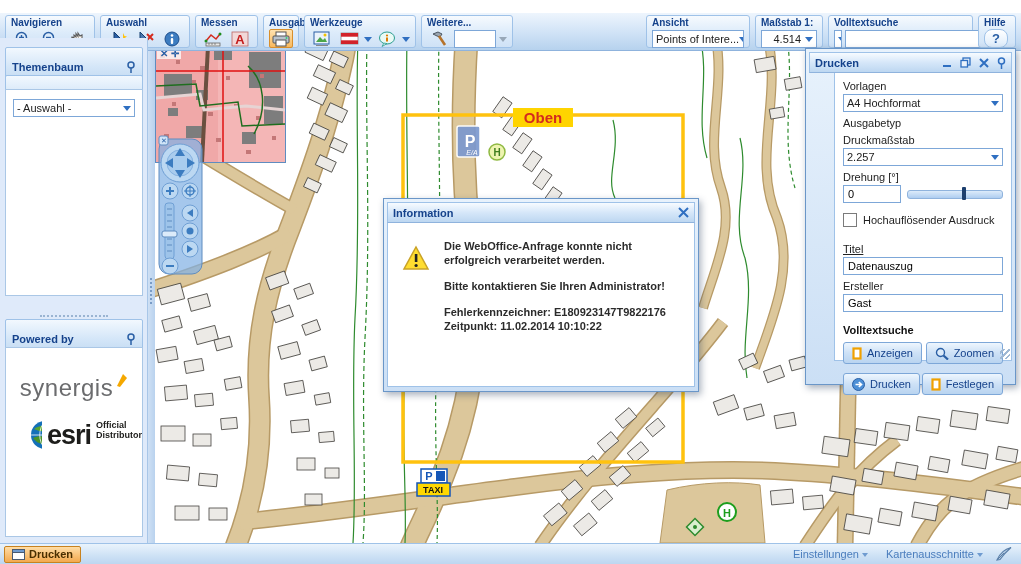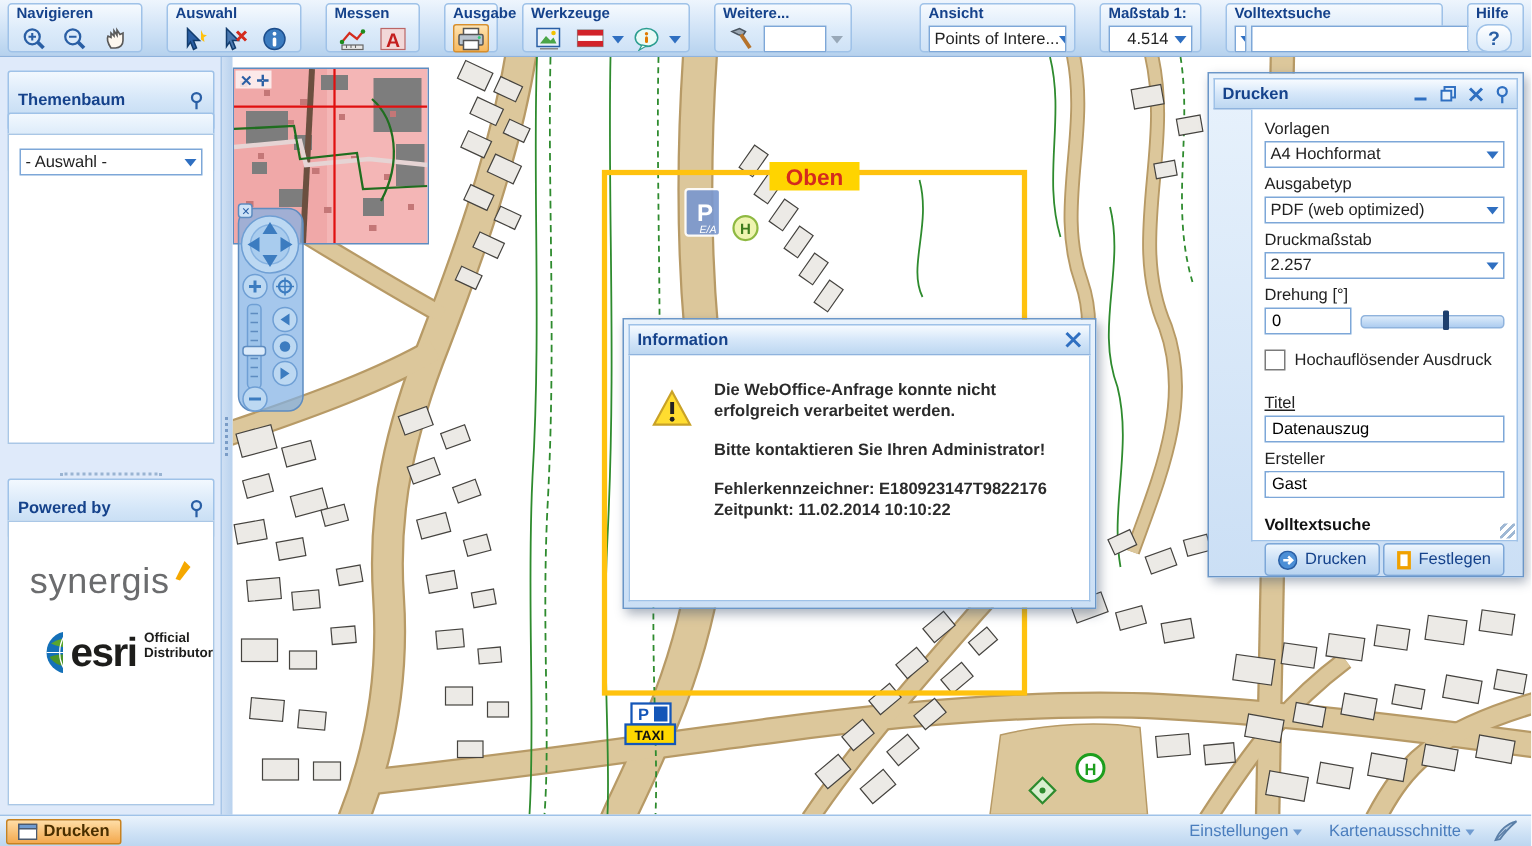--- a/index.html
+++ b/index.html
@@ -1,21 +1,21 @@
 <!DOCTYPE html>
 <html><head>
 <meta charset="utf-8">
 <style>
   html,body{margin:0;padding:0;background:#fff;font-family:"Liberation Sans",sans-serif;}
   .stage{position:relative;width:1021px;height:564px;overflow:hidden;background:#fff;
          font-size:11px;color:#333;}
   
-  .toolbar{position:absolute;left:0;top:0;width:1021px;height:38px;box-sizing:border-box;
+  .toolbar{position:absolute;left:0;top:13px;width:1021px;height:38px;box-sizing:border-box;
     background:linear-gradient(#eef5fd,#cfe2f6 55%,#b6d2ee);border-bottom:1px solid #8fb3dd;
-    display:flex;align-items:flex-end;padding:2px 5px;gap:16px;}
+    display:flex;align-items:flex-end;padding:2px 5px;gap:5px;}
   .tgroup{position:relative;box-sizing:border-box;height:33px;border:1px solid #9fc2e8;border-radius:3px;
     background:linear-gradient(#f6fafe,#dcebfa 55%,#cfe2f6);padding:14px 5px 0 5px;display:flex;align-items:center;gap:3px;}
   .tglabel{position:absolute;top:1px;left:5px;font-size:10px;font-weight:bold;color:#15428b;white-space:nowrap;}
   .tbtn{width:22px;height:17px;display:flex;align-items:center;justify-content:center;border:1px solid transparent;border-radius:2px;}
   .tbtn.active{background:linear-gradient(#ffe3b0,#f8b85c);border:1px solid #d98f2b;}
   .caret{width:0;height:0;border:4px solid transparent;border-top:5px solid #2f6fc1;margin-top:5px;}
   .caret.gray{border-top-color:#98a8b8;}
   .sel{box-sizing:border-box;background:#fff;border:1px solid #7da7d8;height:18px;display:flex;align-items:center;
        padding:0 3px;font-size:11px;color:#222;white-space:nowrap;overflow:hidden;}
   .sel .caret{margin:5px 0 0 auto;}
@@ -530,21 +530,21 @@
           <path d="M3,18 C9,15 16,16 20,20 C16,26 8,25 3,18 Z" fill="#4a9428"></path>
           <path d="M22,16 C25,16 27,18 27,20 C25,23 22,24 20,23 Z" fill="#6cb33f"></path>
           <path d="M15,1 C8,9 8,21 15,29 M15,1 C22,9 22,21 15,29 M1,15 L29,15" stroke="#fff" stroke-width="0.8" fill="none"></path>
         </svg>
         <span class="esri-word">esri</span>
         <span class="esri-sub"><span>Official</span><br><span>Distributor</span></span>
       </div>
     </div>
   </div>
 
-  <div class="win" style="left:383px;top:212px;width:316px;height:194px;margin-left:32px;">
+  <div class="win" style="left:383px;top:198px;width:316px;height:194px;">
     <div class="win-title">
       <span>Information</span>
       <span class="win-icons">
         <svg width="11" height="11">
             <path d="M1,1 L10,10 M10,1 L1,10" stroke="#2f6fc1" stroke-width="2"></path>
           </svg>
       </span>
     </div>
     <div class="win-body" style="height:164px;display:flex;padding:16px 12px 0 14px;gap:14px;">
       <svg width="28" height="26" style="flex:none;margin-top:6px;">
@@ -581,24 +581,20 @@
           </svg>
       </span>
     </div>
     <div class="win-body pp-body">
       <div class="pp-label" style="margin-top:0;">Vorlagen</div>
       <div class="sel">
           <span>A4 Hochformat</span>
           <span class="caret"></span>
         </div>
       <div class="pp-label">Ausgabetyp</div>
-      <div class="sel">
-          <span>PDF (web optimized)</span>
-          <span class="caret"></span>
-        </div>
       <div class="pp-label">Druckmaßstab</div>
       <div class="sel">
           <span>2.257</span>
           <span class="caret"></span>
         </div>
       <div class="pp-label">Drehung [°]</div>
       <div class="pp-row">
         <span class="inputbox" style="width:58px;">
             <input value="0" style="">
           </span>
@@ -612,20 +608,35 @@
       </div>
       <div class="pp-label" style="margin-top:16px;text-decoration:underline;">Titel</div>
       <span class="inputbox" style="display:flex;">
           <input value="Datenauszug" style="">
         </span>
       <div class="pp-label">Ersteller</div>
       <span class="inputbox" style="display:flex;">
           <input value="Gast" style="">
         </span>
       <div class="pp-head">Volltextsuche</div>
+      <div class="pp-btnrow">
+        <button class="pbtn">
+          <svg width="10" height="13">
+              <rect x="1.5" y="1.5" width="7" height="10" fill="#fff" stroke="#f0a100" stroke-width="2.2"></rect>
+            </svg>
+          <span>Anzeigen</span>
+        </button>
+        <button class="pbtn">
+          <svg width="14" height="13">
+              <circle cx="5.5" cy="5.5" r="4" fill="#dcebfa" stroke="#2a5fa5" stroke-width="1.4"></circle>
+              <path d="M8.5,8.5 L13,12.5" stroke="#2a5fa5" stroke-width="2.2"></path>
+            </svg>
+          <span>Zoomen</span>
+        </button>
+      </div>
       <div class="pp-btnrow">
         <button class="pbtn">
           <svg width="13" height="13">
               <circle cx="6.5" cy="6.5" r="6" fill="#4c8fd6" stroke="#2a5fa5"></circle>
               <path d="M3.5,6.5 L9,6.5 M6.8,4 L9.5,6.5 L6.8,9" stroke="#fff" stroke-width="1.6" fill="none"></path>
             </svg>
           <span>Drucken</span>
         </button>
         <button class="pbtn">
           <svg width="10" height="13">

